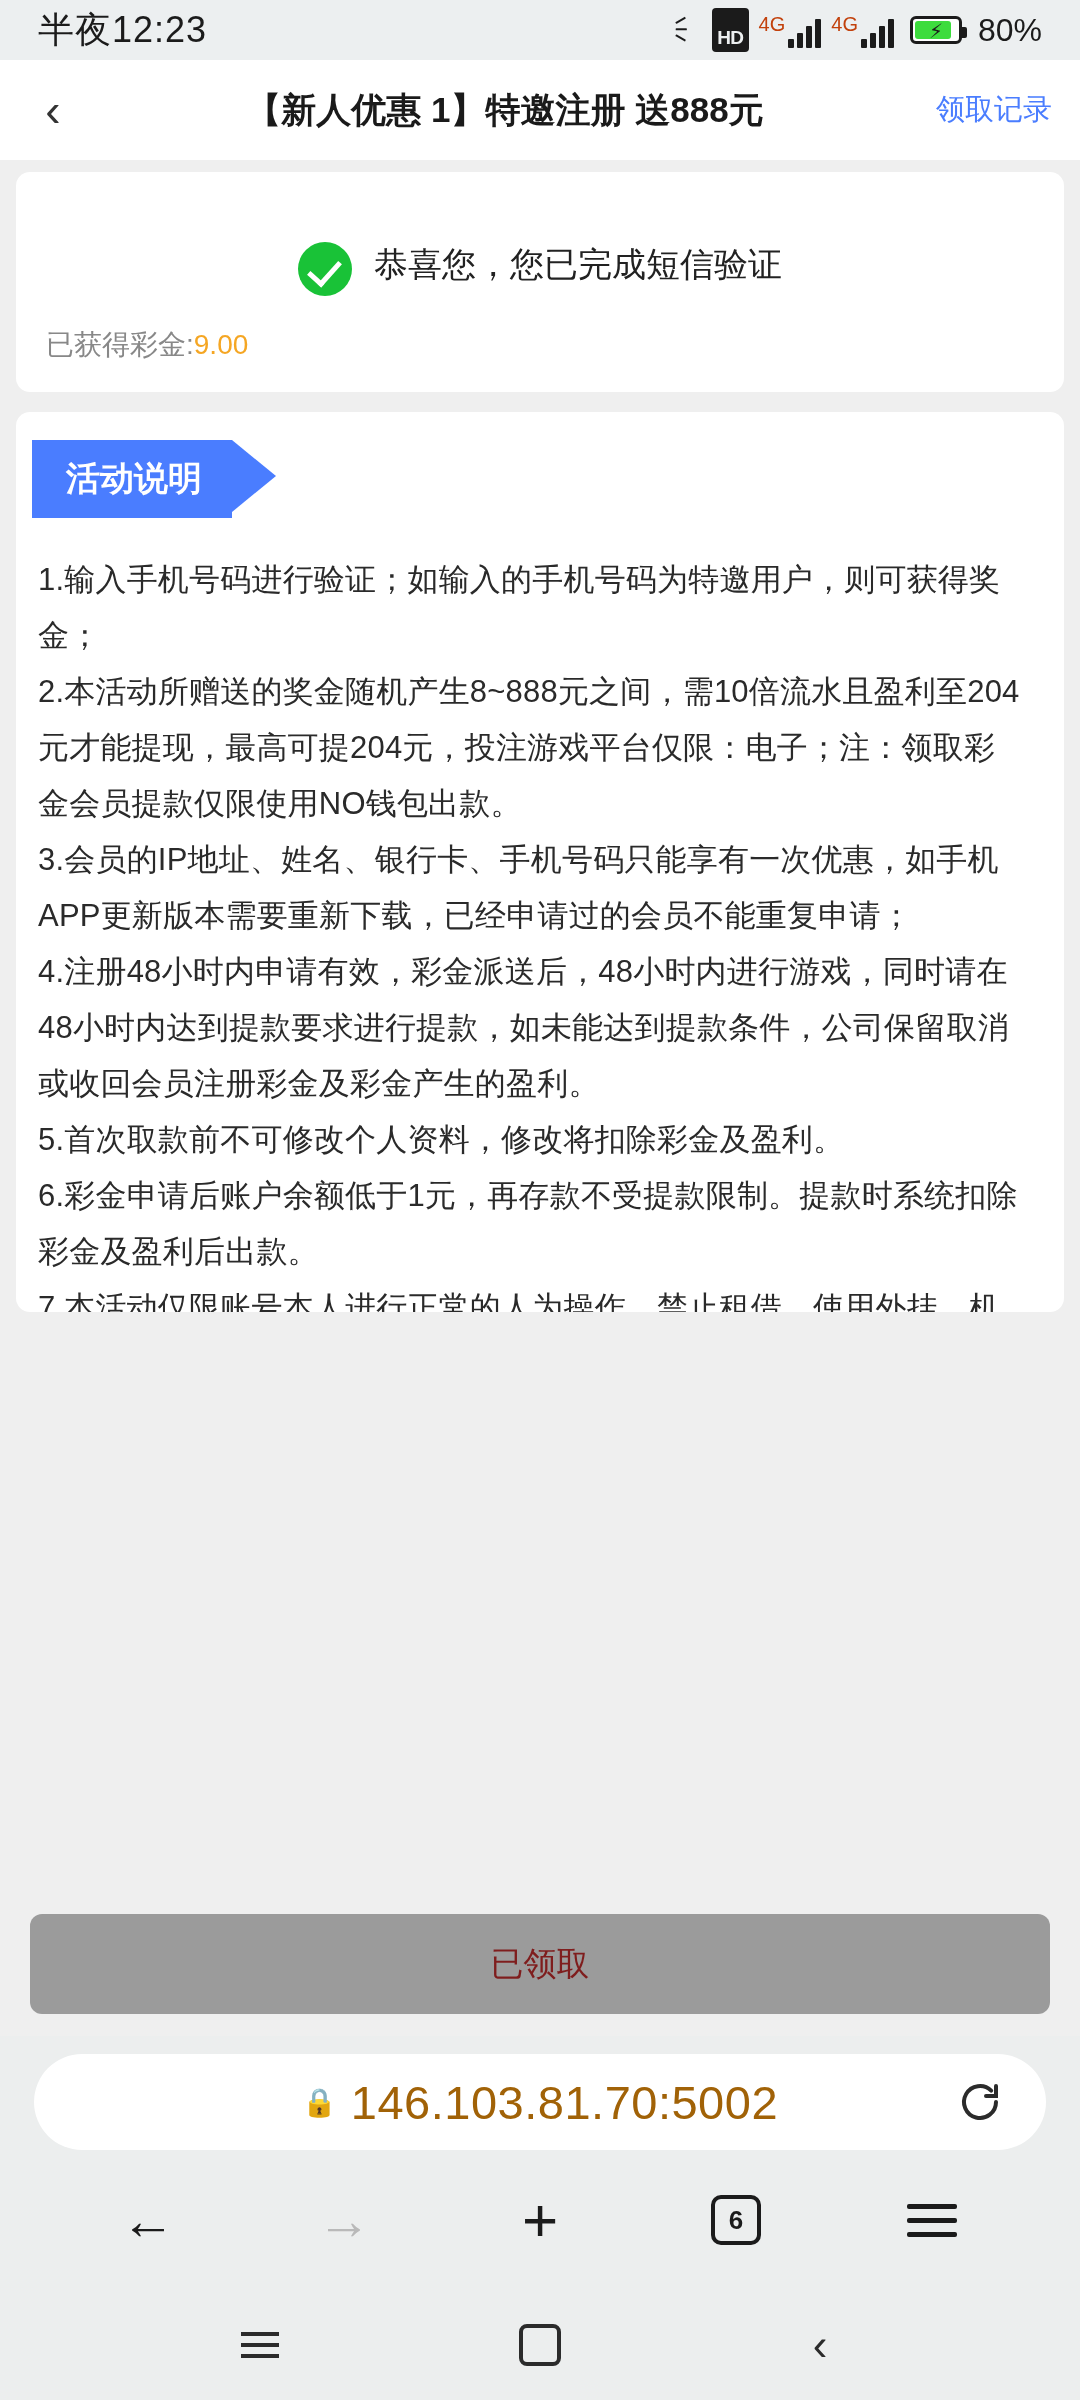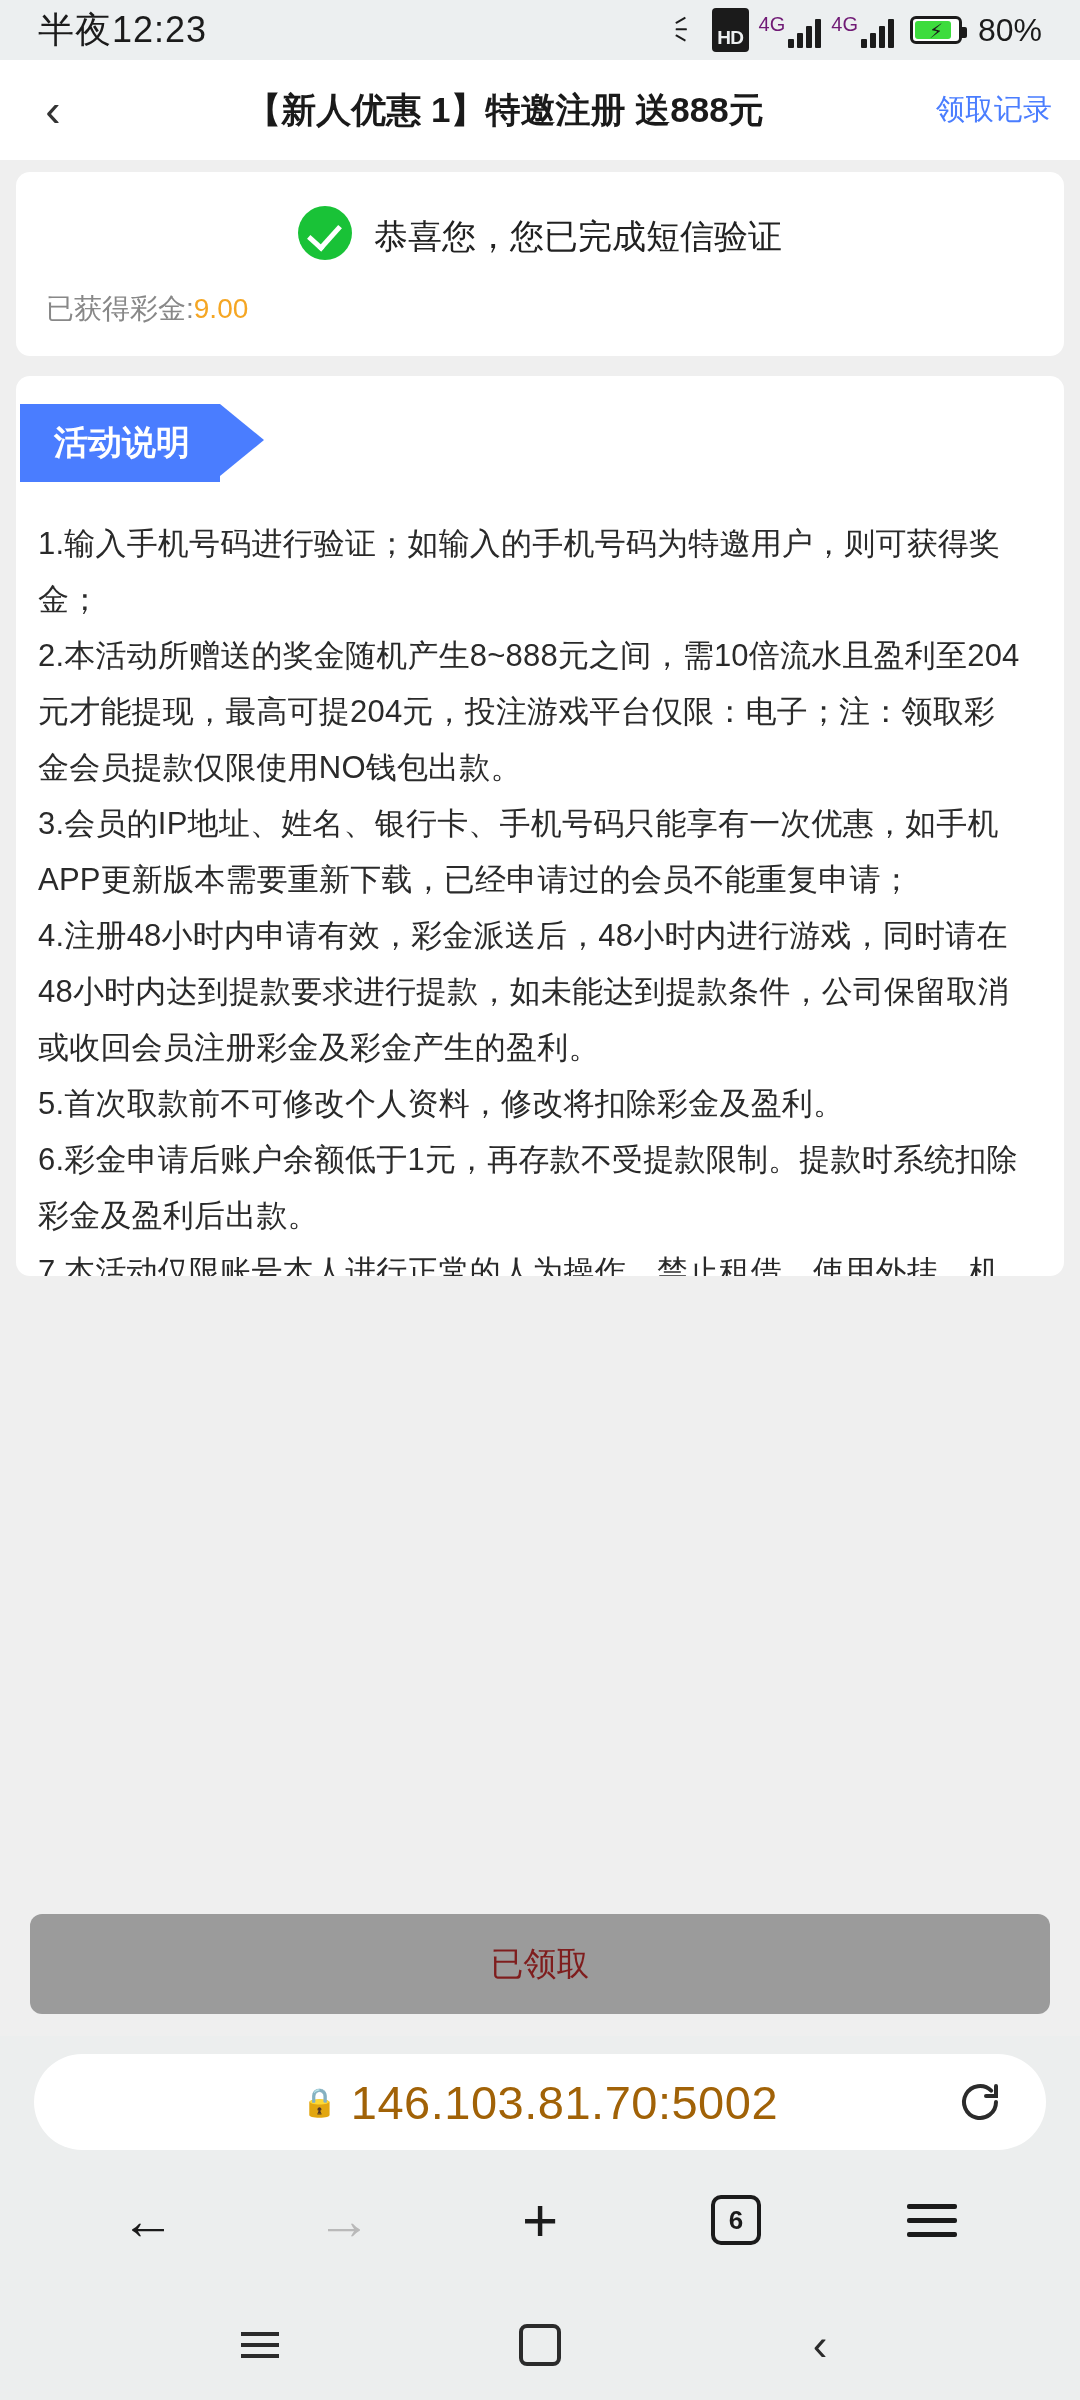--- a/index.html
+++ b/index.html
@@ -43,21 +43,21 @@
   .hd-badge {
     font-size: 19px;
     background: #1b1b1b;
     color: #eceff0;
     border-radius: 4px;
     padding: 19px 5px 3px 5px;
     font-weight: bold;
     letter-spacing: -0.5px;
   }
   .net-group { display: flex; align-items: flex-end; gap: 3px; }
-  .net-label { font-size: 20px; color: #701a75; margin-bottom: 12px; }
+  .net-label { font-size: 20px; color: #c2410c; margin-bottom: 12px; }
   .bars { display: flex; align-items: flex-end; gap: 3px; height: 30px; }
   .bars i { display: block; width: 6px; background: #1b1b1b; border-radius: 1px; }
   .bars i:nth-child(1) { height: 9px; }
   .bars i:nth-child(2) { height: 15px; }
   .bars i:nth-child(3) { height: 22px; }
   .bars i:nth-child(4) { height: 29px; }
   .battery {
     position: relative;
     width: 52px; height: 28px;
     border: 3px solid #1b1b1b;
@@ -124,23 +124,24 @@
     padding: 12px 16px 0 16px;
   }
   .card {
     background: #fff;
     border-radius: 14px;
     padding: 34px 30px 28px 30px;
     margin-bottom: 20px;
   }
   .verify-row {
     display: flex;
-    align-items: flex-end;
+    align-items: flex-start;
     justify-content: center;
     gap: 22px;
+    margin-top: 36px;
   }
   .check-circle {
     width: 54px; height: 54px;
     border-radius: 50%;
     background: #19c237;
     position: relative;
     flex: 0 0 auto;
   }
   .check-circle::after {
     content: "";
@@ -169,21 +170,21 @@
     overflow: hidden;
   }
   .ribbon {
     position: relative;
     display: inline-block;
     background: #4a7dff;
     color: #fff;
     font-size: 34px;
     font-weight: bold;
     padding: 16px 30px 16px 34px;
-    margin: 28px 0 14px 4px;
+    margin: 28px 0 14px 16px;
     border-radius: 0 0 0 0;
   }
   .ribbon::after {
     content: "";
     position: absolute;
     right: -44px; top: 0;
     border-style: solid;
     border-width: 36px 0 36px 44px;
     border-color: transparent transparent transparent #4a7dff;
   }

